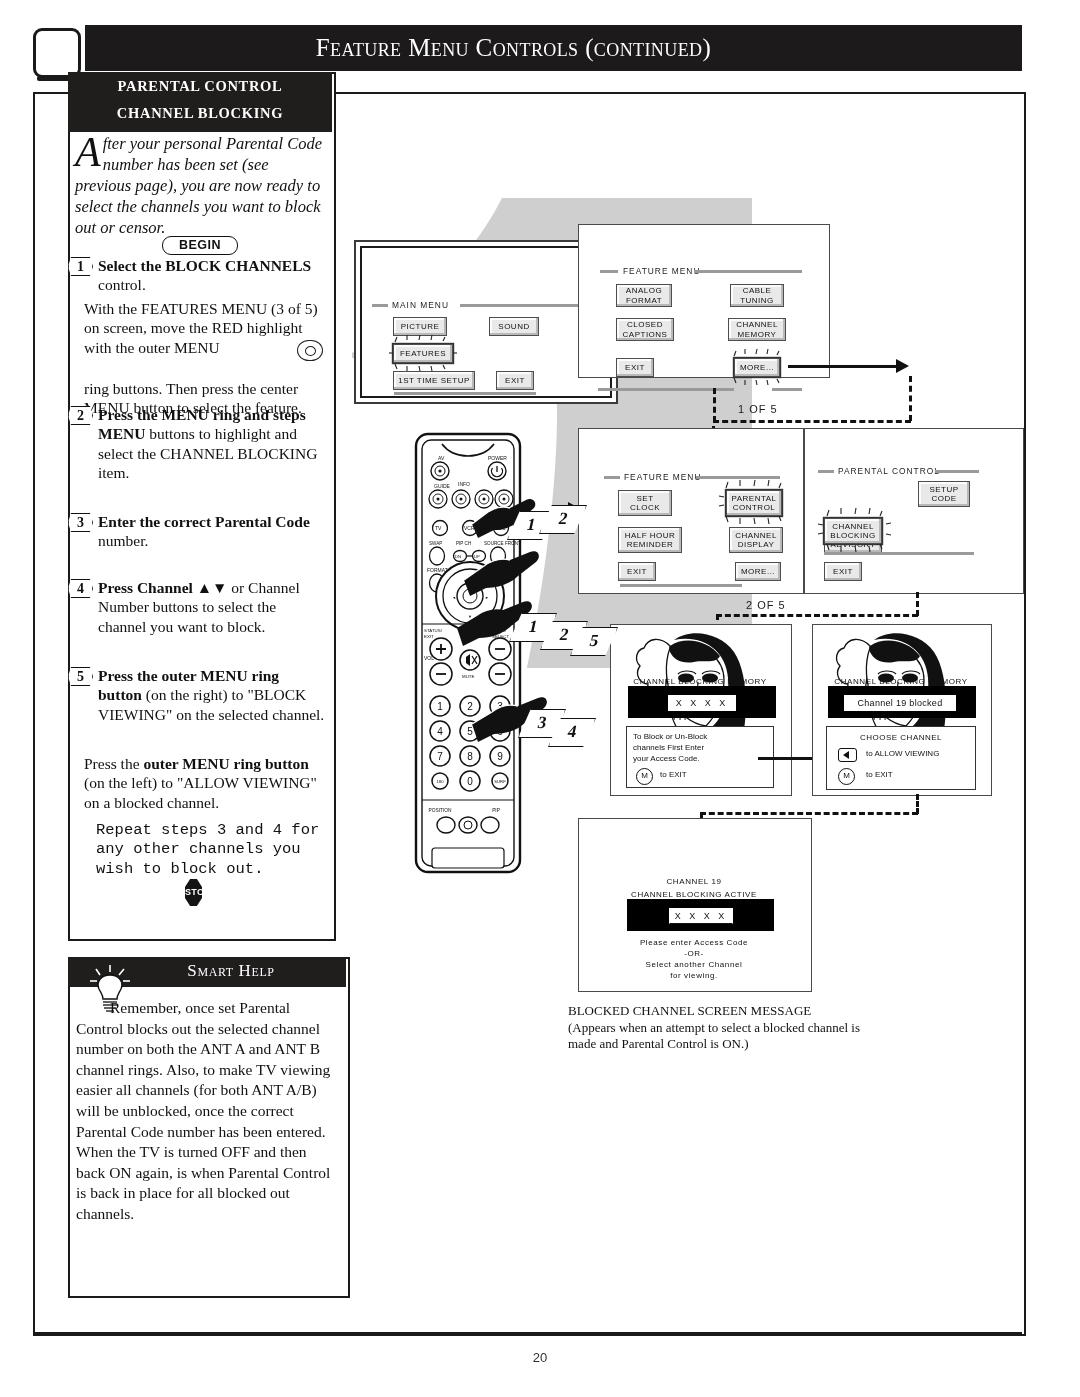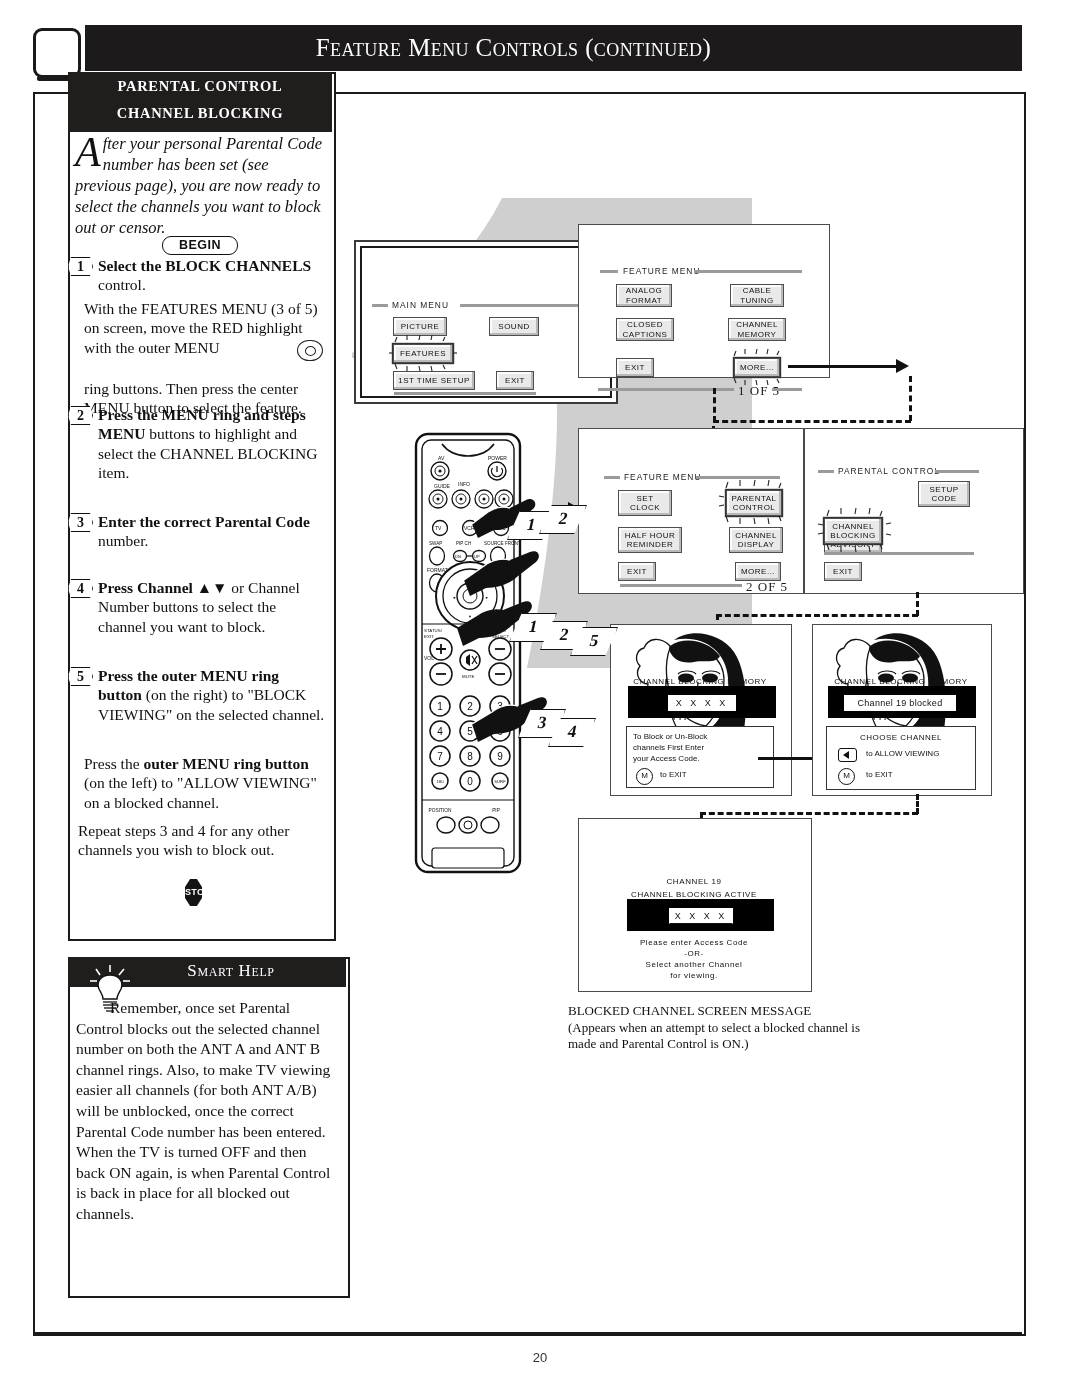--- a/index.html
+++ b/index.html
@@ -81,22 +81,22 @@
   
   .osd{position:absolute;background:#fff;border:1.6px solid #4a4a4a;}
   .osd-title{position:absolute;font-family:"Liberation Sans",sans-serif;
     font-size:8.4px;letter-spacing:1px;color:#1c1c1c;white-space:nowrap;}
   .rule{position:absolute;height:2.5px;background:#9a9a9a;}
   .btn{position:absolute;border:1.4px solid #4e4e4e;background:#e9e9e9;
     box-shadow:inset -2px -2px 0 #b9b9b9, inset 2px 2px 0 #fcfcfc;
     font-family:"Liberation Sans",sans-serif;font-size:8px;letter-spacing:.5px;
     color:#101010;text-align:center;display:flex;flex-direction:column;
     align-items:center;justify-content:center;line-height:9.5px;}
-  .pageno{position:absolute;font-family:Liberation Serif, serif;font-size:13px;
-    letter-spacing:1px;color:#1c1c1c;}
+  .pageno{position:absolute;font-family:Liberation Sans, sans-serif;font-size:11px;
+    letter-spacing:1px;color:#1c1c1c;margin-top:20px;}
   .hl{box-shadow:inset -2px -2px 0 #b9b9b9, inset 2px 2px 0 #fcfcfc, 0 0 0 1.2px #333;}
 
   
   #tv-outline-outer{left:354px;top:240px;width:260px;height:160px;
     border:2.5px solid #3a3a3a;background:#fff;}
   #tv-outline-inner{left:360px;top:246px;width:248px;height:148px;
     border:2.5px solid #1a1a1a;background:transparent;}
   #gray-swoosh{left:500px;top:200px;width:300px;height:190px;overflow:hidden;}
 
   
@@ -181,21 +181,21 @@
   <span class="body"><b>Press Channel ▲▼</b><span> or Channel Number buttons to select the channel you want to block.</span></span>
 </div>
 
 <div class="step" style="left:78px;top:666px;">
   <span class="num">5</span>
   <span class="body"><b>Press the outer MENU ring button</b><span> (on the right) to "BLOCK VIEWING" on the selected channel.</span></span>
 </div>
 <div class="step cont" style="left:78px;top:754px;">
   <span class="body"><span>Press the </span><b>outer MENU ring button</b><span> (on the left) to "ALLOW VIEWING" on a blocked channel.</span></span>
 </div>
-<div class="step cont" style="left:72px;top:821px;">
+<div class="step cont" style="left:90px;top:821px;font-family:Liberation Mono, monospace;">
   <span class="body">Repeat steps 3 and 4 for any other channels you wish to block out.</span>
 </div>
 
 <div class="abs" id="stop-badge">STOP</div>
 
 <div class="abs" id="smarthelp-panel"></div>
 <div class="abs" id="smarthelp-header"></div>
 <div class="abs" id="smarthelp-title">Smart Help</div>
 <svg class="abs" id="bulb-icon" viewBox="0 0 44 50">
   <g stroke="#fff" stroke-width="1.6" fill="none">

